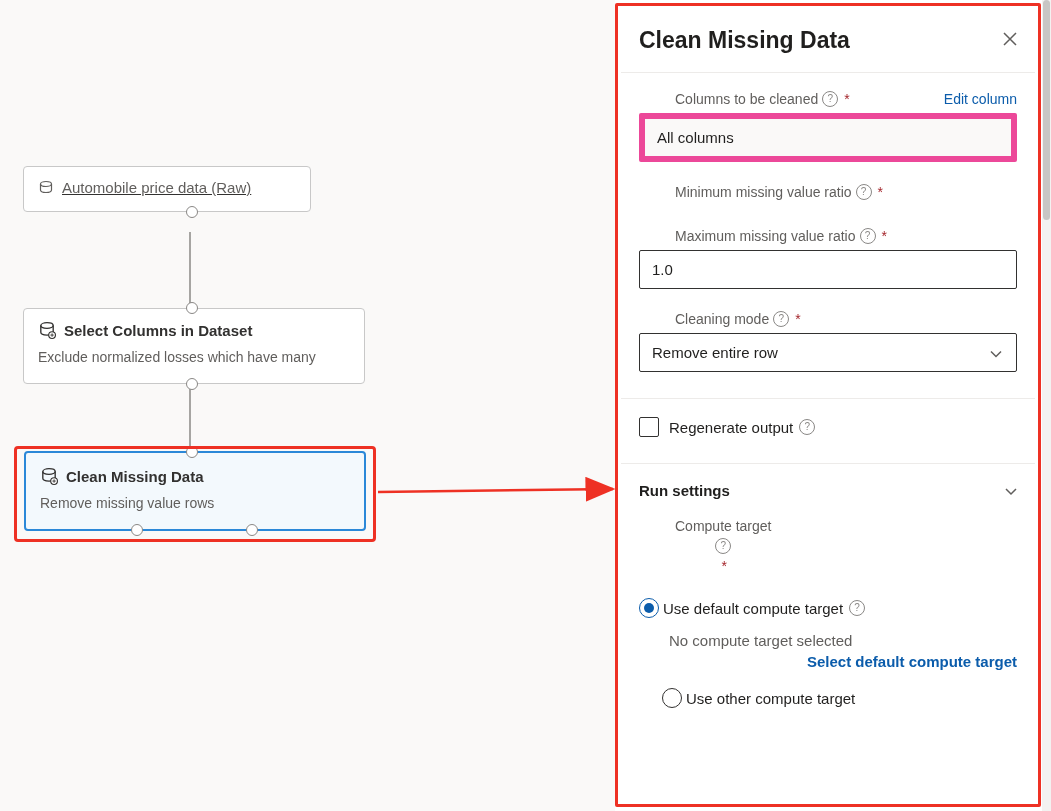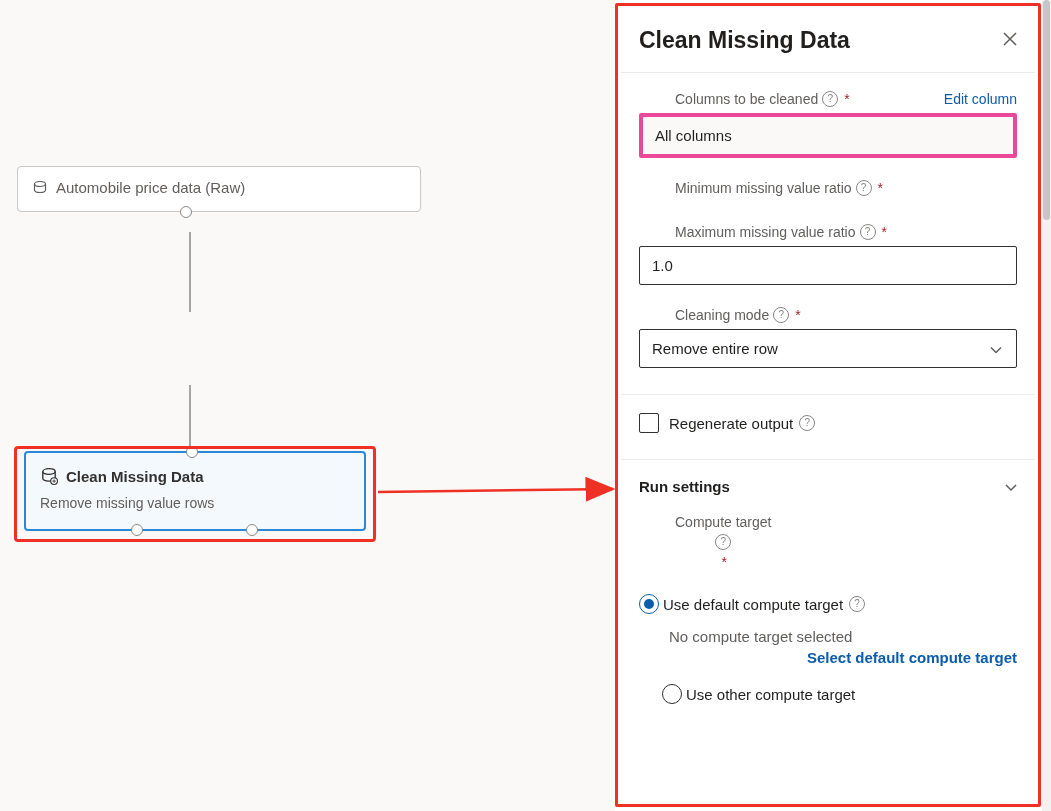--- a/index.html
+++ b/index.html
@@ -169,21 +169,21 @@
   .field-box {
     border: 1px solid #323130;
     border-radius: 2px;
     padding: 10px 12px;
     font-size: 15px;
     color: #201f1e;
     width: 100%;
     box-sizing: border-box;
   }
   .field-box.readonly {
-    border: 4px solid #ec4899;
+    border: 6px solid #ec4899;
     background: #faf9f8;
   }
 
   .field-box.select {
     position: relative;
   }
   .field-box.select::after {
     content: "";
   }
   .chev { position: absolute; right: 14px; top: 50%; transform: translateY(-50%); }
@@ -288,31 +288,45 @@
 
 <div class="canvas">
 
   <svg class="arrow-svg" width="615" height="811">
 
     <path d="M 190 232 C 190 260, 190 260, 190 312" stroke="#8a8886" stroke-width="1.5" fill="none"></path>
 
     <path d="M 190 385 L 190 452" stroke="#8a8886" stroke-width="1.5" fill="none"></path>
   </svg>
 
-  <div class="node" style="left:17px; top:166px; width:404px; height:46px;">
+  <div class="node" style="left:23px; top:166px; width:288px; height:46px;text-decoration:underline;">
     <div class="title">
       <svg class="icon-svg" width="16" height="16" viewBox="0 0 16 16">
         <ellipse cx="8" cy="4" rx="5.5" ry="2.5" fill="none" stroke="#605e5c" stroke-width="1.2"></ellipse>
         <path d="M2.5 4 v6 c0 1.4 2.5 2.5 5.5 2.5 s5.5-1.1 5.5-2.5 V4" fill="none" stroke="#605e5c" stroke-width="1.2"></path>
       </svg>
       <span class="lbl">Automobile price data (Raw)</span>
     </div>
     <div class="port" style="left:162px; bottom:-7px;"></div>
   </div>
 
+  <div class="node bold" style="left:23px; top:308px; width:342px; height:76px;">
+    <div class="title">
+      <svg class="icon-svg" width="18" height="18" viewBox="0 0 16 16">
+        <ellipse cx="8" cy="4" rx="5.5" ry="2.5" fill="none" stroke="#323130" stroke-width="1.2"></ellipse>
+        <path d="M2.5 4 v6 c0 1.4 2.5 2.5 5.5 2.5 s5.5-1.1 5.5-2.5 V4" fill="none" stroke="#323130" stroke-width="1.2"></path>
+        <circle cx="12.5" cy="12.5" r="3" fill="#fff" stroke="#323130" stroke-width="1"></circle>
+        <path d="M11 12.5 h3 M12.5 11 v3" stroke="#323130" stroke-width="0.8"></path>
+      </svg>
+      <span class="lbl">Select Columns in Dataset</span>
+    </div>
+    <div class="subtitle">Exclude normalized losses which have many</div>
+    <div class="port" style="left:162px; top:-7px;"></div>
+    <div class="port" style="left:162px; bottom:-7px;"></div>
+  </div>
 
   <div class="node bold selected" style="left:24px; top:451px; width:342px; height:80px;">
     <div class="title">
       <svg class="icon-svg" width="18" height="18" viewBox="0 0 16 16">
         <ellipse cx="8" cy="4" rx="5.5" ry="2.5" fill="none" stroke="#323130" stroke-width="1.2"></ellipse>
         <path d="M2.5 4 v6 c0 1.4 2.5 2.5 5.5 2.5 s5.5-1.1 5.5-2.5 V4" fill="none" stroke="#323130" stroke-width="1.2"></path>
         <circle cx="12.5" cy="12.5" r="3" fill="#fff" stroke="#323130" stroke-width="1"></circle>
         <path d="M11 12.5 h3 M12.5 11 v3" stroke="#323130" stroke-width="0.8"></path>
       </svg>
       <span class="lbl">Clean Missing Data</span>

